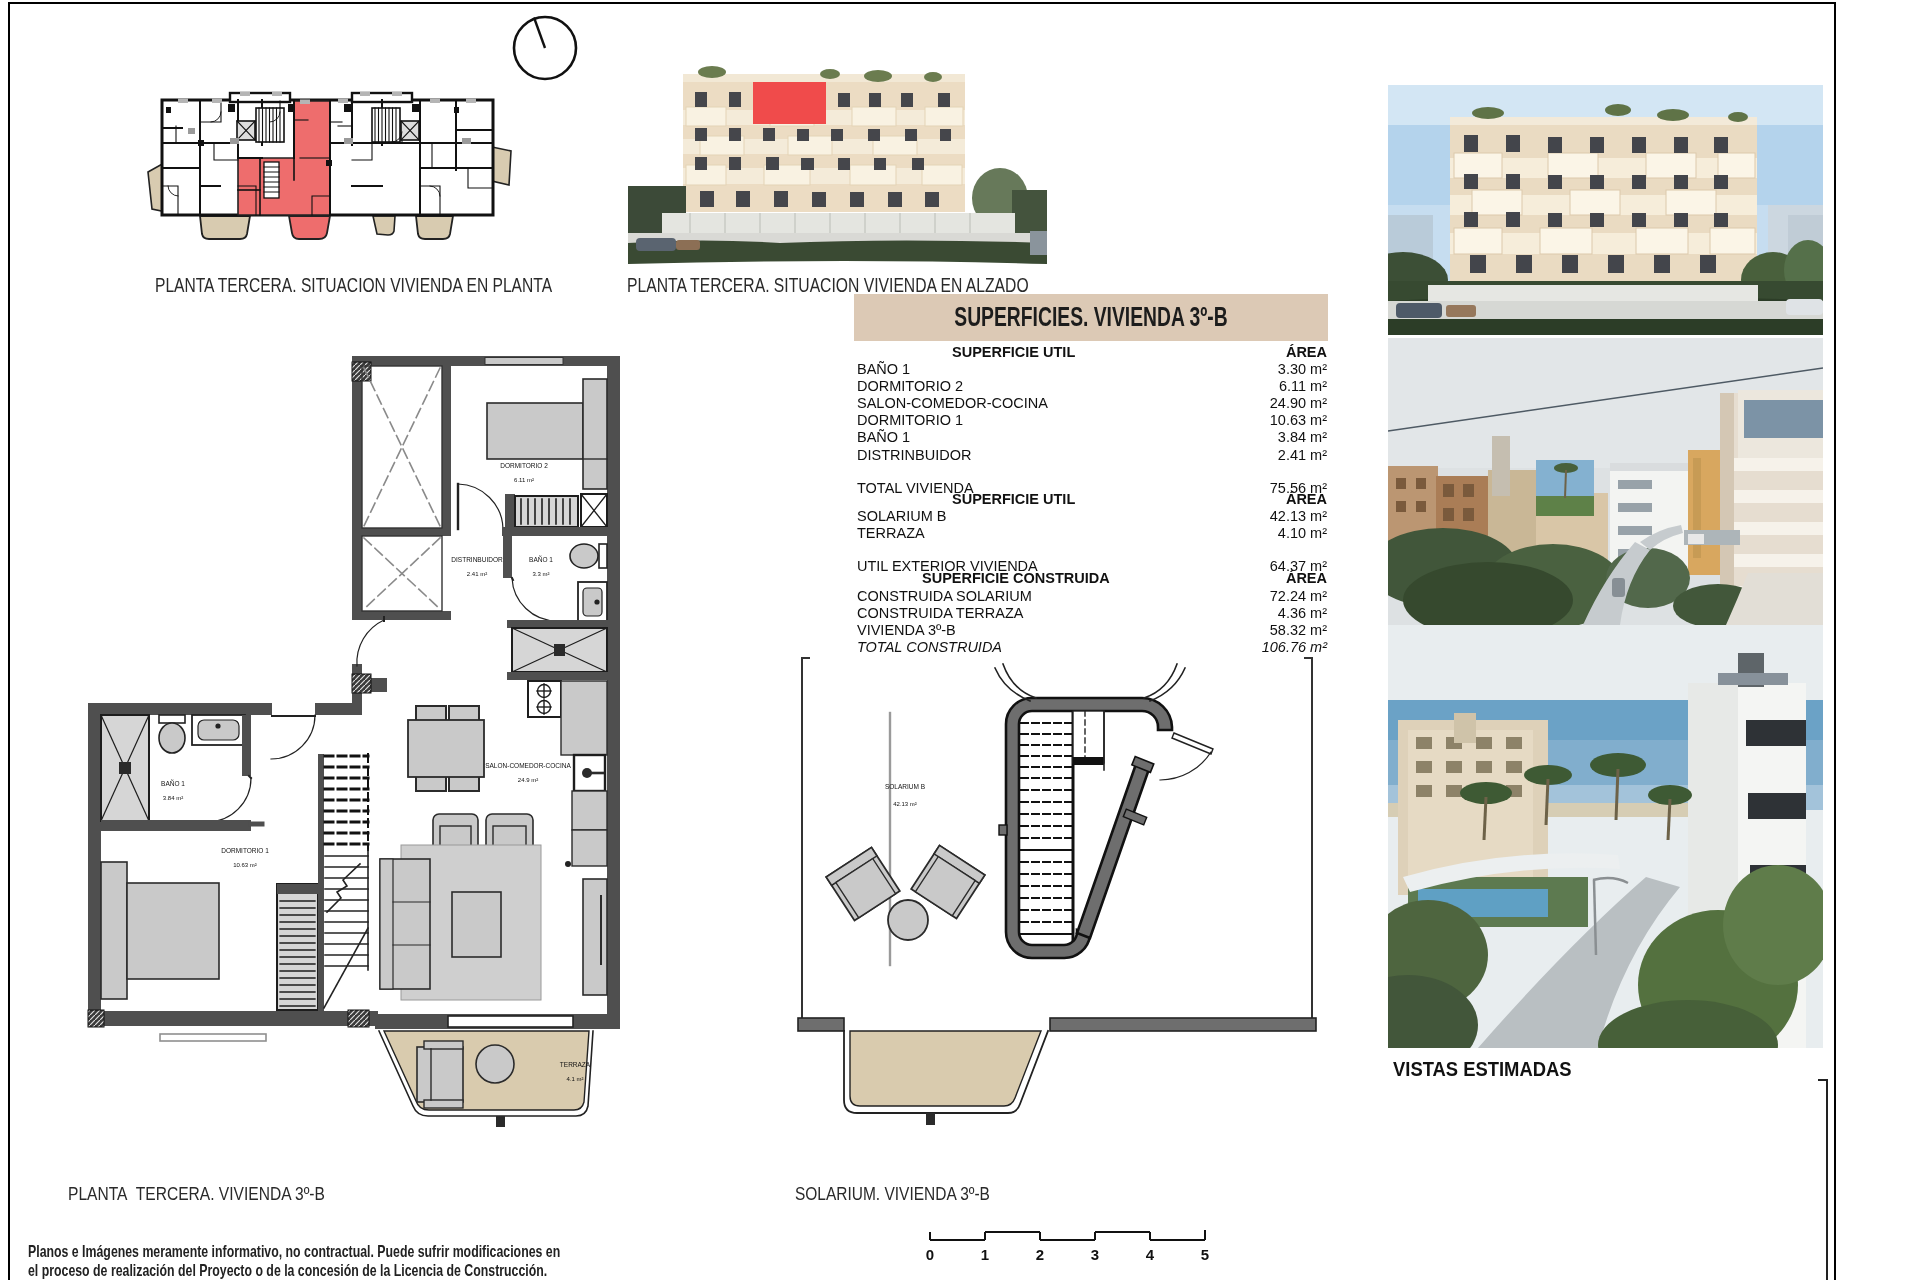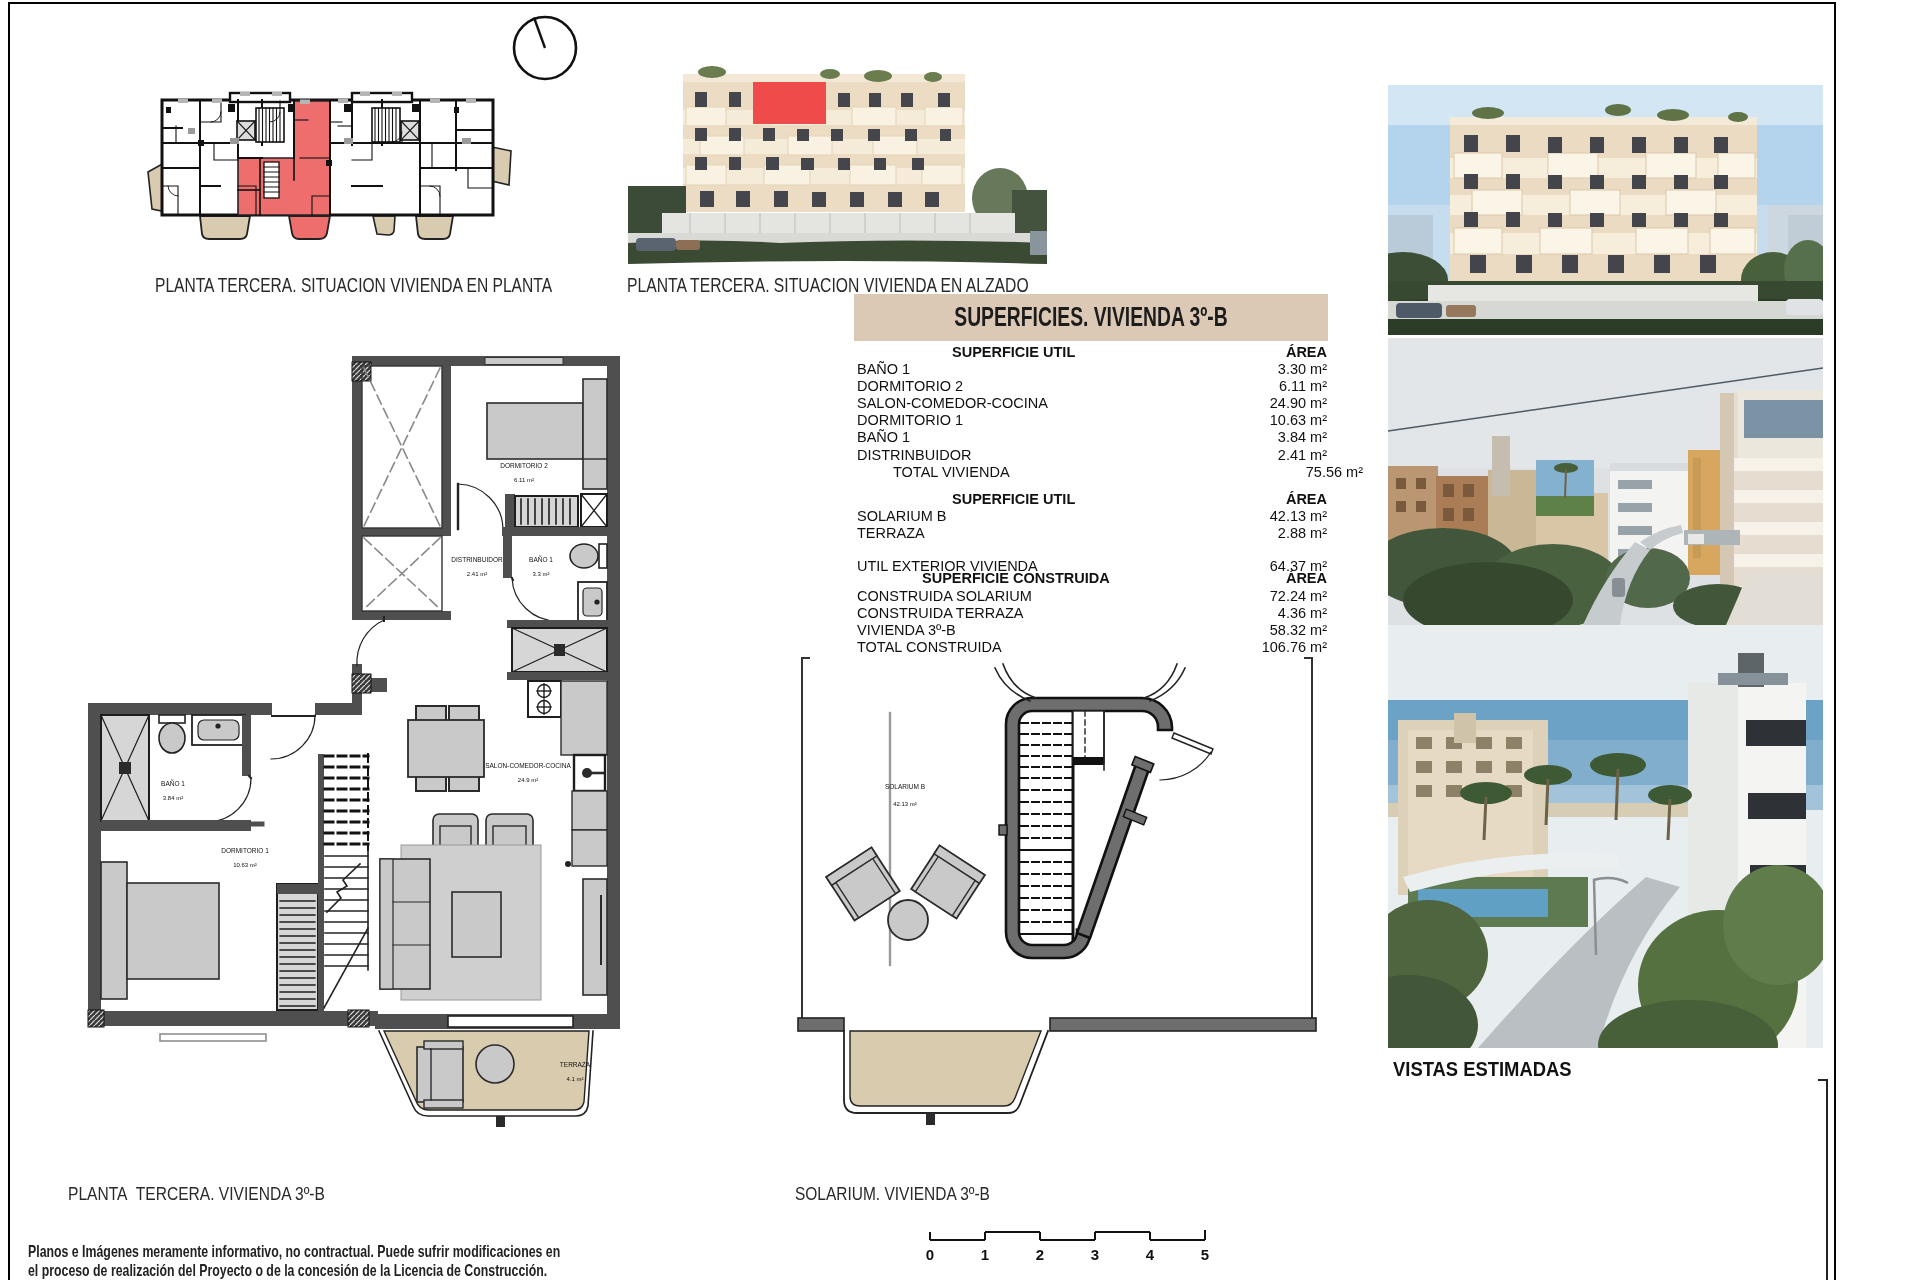--- a/index.html
+++ b/index.html
@@ -504,36 +504,36 @@
 <div class="trow ghead" style="top:344px;">
     <span style="position:absolute;left:95px;">SUPERFICIE UTIL</span>
     <span class="v">ÁREA</span>
   </div>
 <div class="trow" style="top:361px;">BAÑO 1<span class="v">3.30 m²</span></div>
 <div class="trow" style="top:378px;">DORMITORIO 2<span class="v">6.11 m²</span></div>
 <div class="trow" style="top:395px;">SALON-COMEDOR-COCINA<span class="v">24.90 m²</span></div>
 <div class="trow" style="top:412px;">DORMITORIO 1<span class="v">10.63 m²</span></div>
 <div class="trow" style="top:429px;">BAÑO 1<span class="v">3.84 m²</span></div>
 <div class="trow" style="top:447px;">DISTRINBUIDOR<span class="v">2.41 m²</span></div>
-<div class="trow" style="top:464px;margin-left:36px;">TOTAL VIVIENDA<span class="v">75.56 m²</span></div>
+<div class="trow" style="top:480px;">TOTAL VIVIENDA<span class="v">75.56 m²</span></div>
 <div class="trow ghead" style="top:491px;">
     <span style="position:absolute;left:95px;">SUPERFICIE UTIL</span>
     <span class="v">ÁREA</span>
   </div>
 <div class="trow" style="top:508px;">SOLARIUM B<span class="v">42.13 m²</span></div>
-<div class="trow" style="top:525px;">TERRAZA<span class="v">2.88 m²</span></div>
+<div class="trow" style="top:525px;">TERRAZA<span class="v">4.10 m²</span></div>
 <div class="trow" style="top:542px;margin-top:16px;">UTIL EXTERIOR VIVIENDA<span class="v">64.37 m²</span></div>
 <div class="trow ghead" style="top:570px;">
     <span style="position:absolute;left:65px;">SUPERFICIE CONSTRUIDA</span>
     <span class="v">ÁREA</span>
   </div>
 <div class="trow" style="top:588px;">CONSTRUIDA SOLARIUM<span class="v">72.24 m²</span></div>
 <div class="trow" style="top:605px;">CONSTRUIDA TERRAZA<span class="v">4.36 m²</span></div>
 <div class="trow" style="top:622px;">VIVIENDA 3º-B<span class="v">58.32 m²</span></div>
-<div class="trow" style="top:639px;">TOTAL CONSTRUIDA<span class="v">106.76 m²</span></div>
+<div class="trow" style="top:639px;font-style:italic;">TOTAL CONSTRUIDA<span class="v">106.76 m²</span></div>
 
 <div class="abs cap" style="left:68px;top:1184px;font-size:18px;transform:scaleX(0.865);transform-origin:0 0;">PLANTA&nbsp; TERCERA. VIVIENDA 3º-B</div>
 <div class="abs cap" style="left:795px;top:1184px;font-size:18px;transform:scaleX(0.86);transform-origin:0 0;">SOLARIUM. VIVIENDA 3º-B</div>
 <div class="abs" style="left:28px;top:1242px;font-size:17px;font-weight:700;color:#222;line-height:19px;transform:scaleX(0.725);transform-origin:0 0;white-space:nowrap;">Planos e Imágenes meramente informativo, no contractual. Puede sufrir modificaciones en<br>el proceso de realización del Proyecto o de la concesión de la Licencia de Construcción.</div>
 
 <svg class="abs" style="left:920px;top:1222px;" width="300" height="45" viewBox="0 0 300 45">
   <g stroke="#111" stroke-width="2" fill="none">
     <line x1="10" y1="10" x2="10" y2="18"></line>
     <line x1="10" y1="18" x2="65" y2="18"></line>
     <line x1="65" y1="18" x2="65" y2="10"></line>

